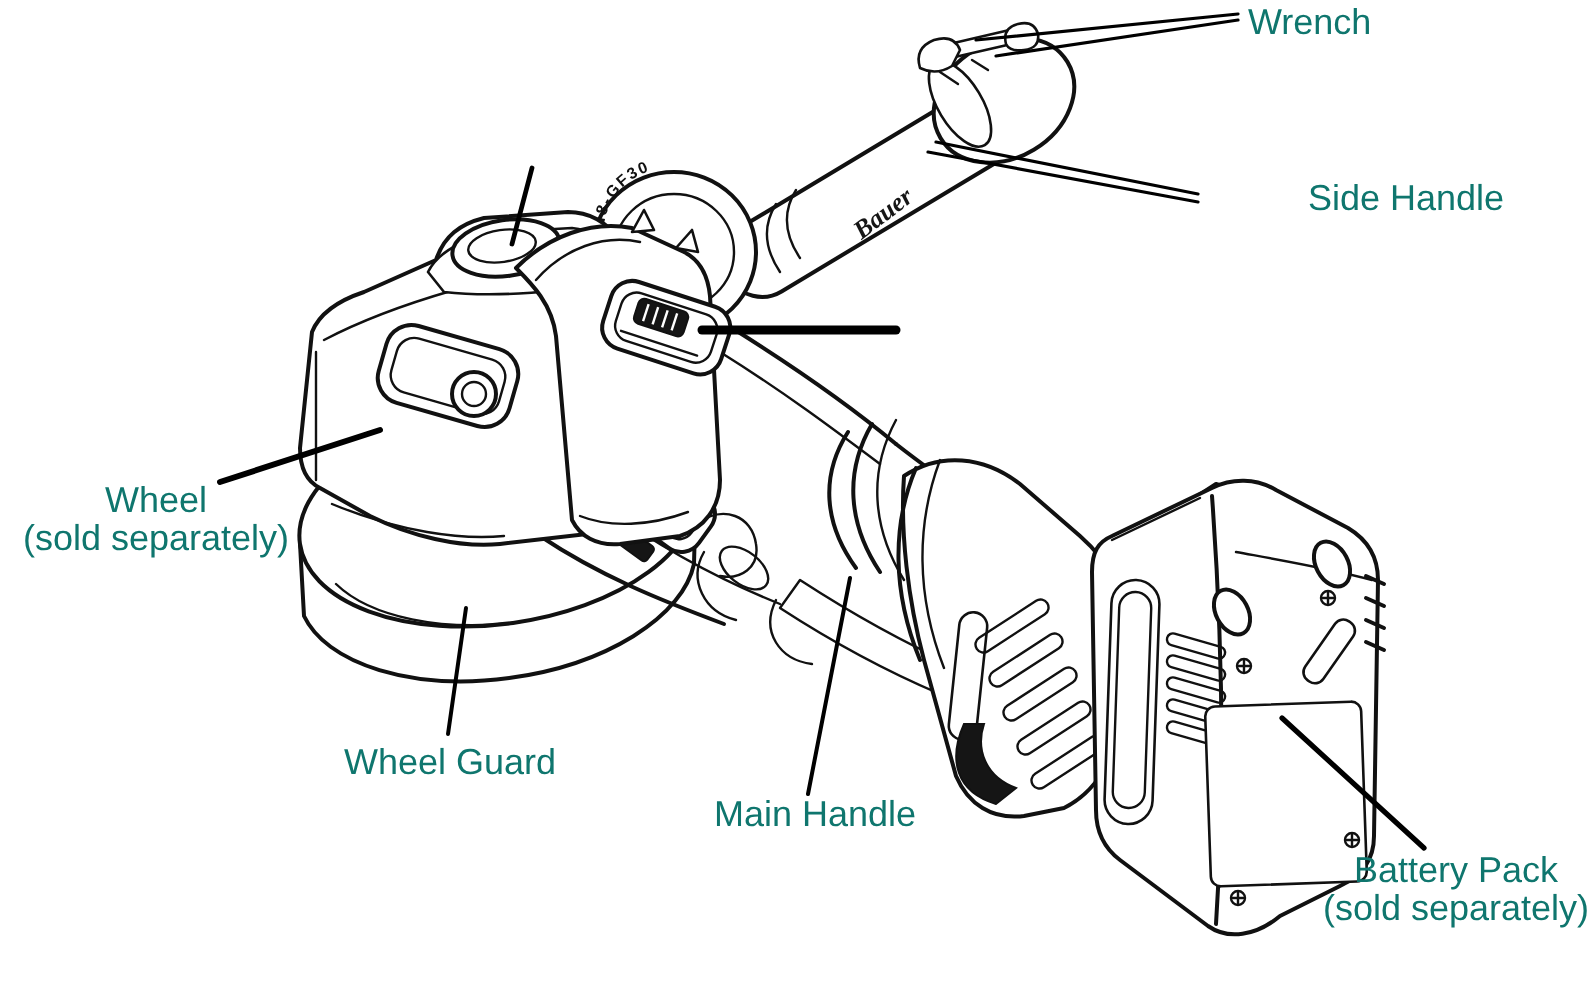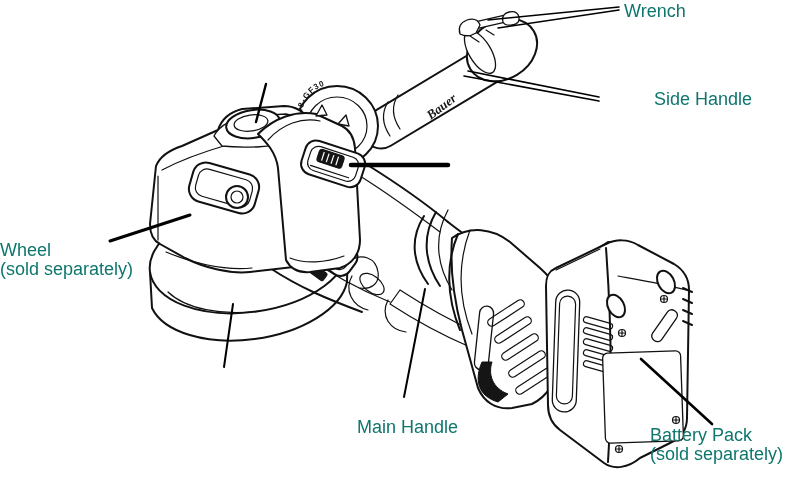--- a/index.html
+++ b/index.html
@@ -1,20 +1,20 @@
 <!DOCTYPE html>
 <html><head>
 <meta charset="utf-8">
 <style>
   html,body{margin:0;padding:0;background:#fff;}
   .stage{position:relative;width:798px;height:493px;background:#fff;overflow:hidden;
          font-family:"Liberation Sans","DejaVu Sans",sans-serif;}
   .stage svg{position:absolute;left:0;top:0;}
   .callout{position:absolute;font-weight:normal;font-size:18px;line-height:19px;color:#0f766e;white-space:nowrap;}
-  .callout.center{text-align:left;white-space:normal;}
+  .callout.center{text-align:center;white-space:normal;}
   .art-stroke{fill:none;stroke:#111;stroke-width:2;stroke-linecap:round;stroke-linejoin:round;}
   .art-thin{fill:none;stroke:#111;stroke-width:1.2;stroke-linecap:round;stroke-linejoin:round;}
   .art-fill{fill:#fff;stroke:#111;stroke-width:2;stroke-linejoin:round;}
   .art-fill-thin{fill:#fff;stroke:#111;stroke-width:1.3;stroke-linejoin:round;}
   .art-dark{fill:#151515;stroke:#111;stroke-width:1;}
   .leader{stroke:#000;fill:none;stroke-linecap:round;}
   .brand{font-family:"Liberation Serif","DejaVu Serif",serif;font-weight:bold;font-style:italic;fill:#151515;}
 </style>
 </head>
 <body>
@@ -207,21 +207,22 @@
 
 <div class="callout" style="left:606px;top:90px;margin-left:48px;">Side Handle</div>
 
 
 
 <div class="callout center" style="left:0px;top:241px;width:156px;">
   <div>Wheel</div>
   <div>(sold separately)</div>
 </div>
 
-
-<div class="callout" style="left:357px;top:398px;margin-top:20px;">Main Handle</div>
+<div class="callout" style="left:172px;top:372px;">Wheel Guard</div>
+
+<div class="callout" style="left:357px;top:398px;">Main Handle</div>
 
 <div class="callout center" style="left:650px;top:426px;width:156px;">
   <div>Battery Pack</div>
   <div>(sold separately)</div>
 </div>
 
 </div>
 
 </body></html>

